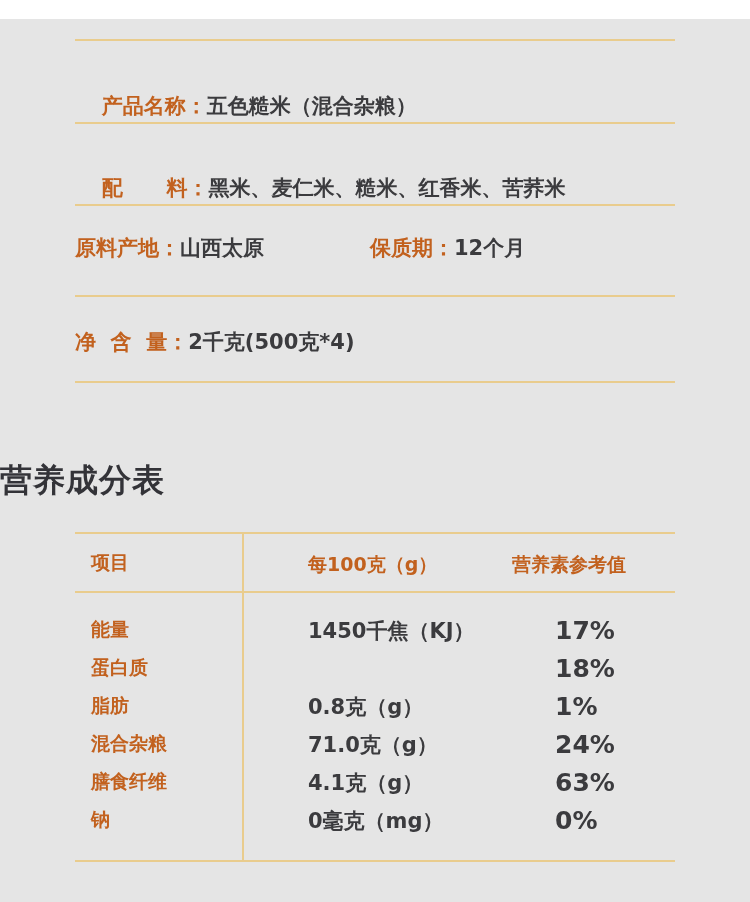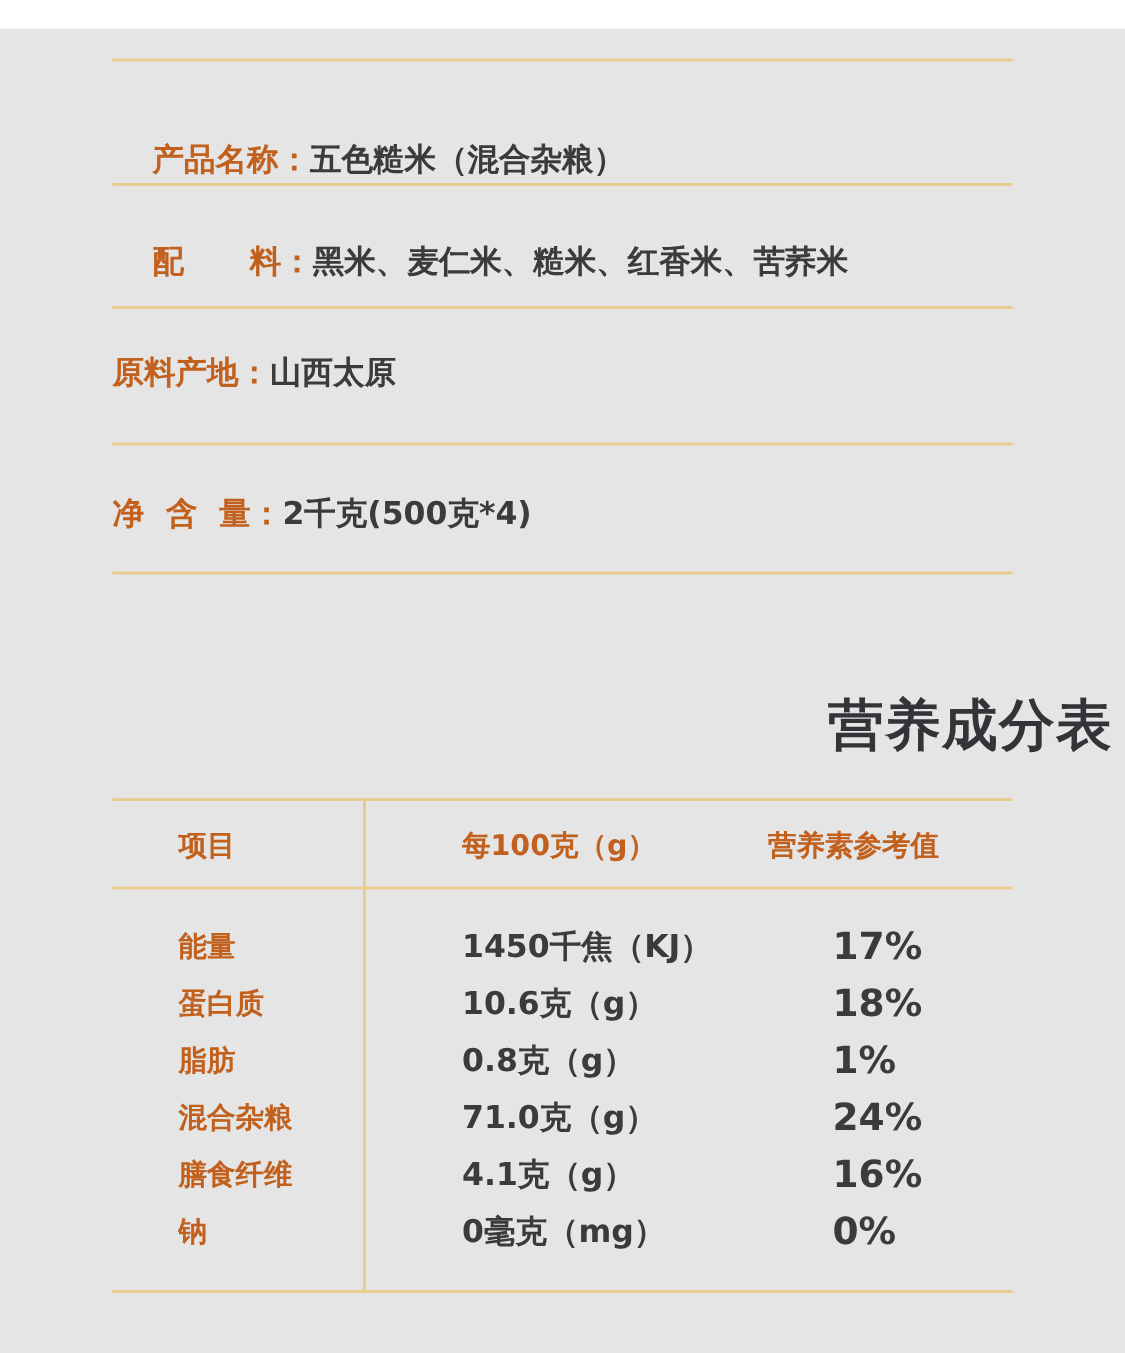--- a/index.html
+++ b/index.html
@@ -47,61 +47,62 @@
   .val {
     color: #3B3B3E;
     font-weight: 700;
     white-space: pre;
   }
   .nutrition-title {
     position: absolute;
     left: 0;
     right: 8px;
     top: 440px;
-    text-align: right;
-    font-size: 37px;
+    text-align: left;
+    font-size: 32px;
     font-weight: 700;
     color: #333338;
     letter-spacing: 1px;
   }
   .t-row {
     position: absolute;
     left: 75px;
     width: 600px;
     height: 24px;
     line-height: 24px;
   }
   .t-cell { position: absolute; top: 0; white-space: pre; }
-  .c1 { left: 44px;  font-size: 19px; font-weight: 700; color: #C2611E; }
+  .c1 { left: 16px;  font-size: 19px; font-weight: 700; color: #C2611E; font-family: Liberation Mono, monospace; }
   .c2 { left: 233px; font-size: 21px; font-weight: 700; color: #3B3B3E; text-align: right; }
   .c3 { left: 480px; font-size: 25px; font-weight: 700; color: #3B3B3E; }
   .t-head .c2 { font-size: 19px; color: #C2611E; }
   .t-head .c3 { left: 437px; font-size: 19px; color: #C2611E; text-align: center; }
 </style>
 </head>
 <body>
 
 <div class="screen">
 
   <div class="hline" style="top:20px"></div>
   <div class="hline" style="top:103px"></div>
   <div class="hline" style="top:185px"></div>
   <div class="hline" style="top:276px"></div>
   <div class="hline" style="top:362px"></div>
 
   <div class="info-row" style="top:51px">
     <span class="lbl">产品名称：</span><span class="val">五色糙米（混合杂粮）</span>
   </div>
 
-  <div class="info-row" style="top:119px">
+  <div class="info-row" style="top:133px">
     <span class="lbl">配      料：</span><span class="val">黑米、麦仁米、糙米、红香米、苦荞米</span>
   </div>
 
   <div class="info-row" style="top:217px">
     <span class="info-group g-left"><span class="lbl">原料产地：</span><span class="val">山西太原</span></span>
+    <span class="info-group g-right"><span class="lbl">保质期：</span><span class="val">12个月</span></span>
   </div>
 
   <div class="info-row" style="top:311px">
     <span class="info-group g-left"><span class="lbl">净  含  量：</span><span class="val">2千克(500克*4)</span></span>
   </div>
 
   <div class="nutrition-title">营养成分表</div>
 
   <div class="hline" style="top:513px"></div>
   <div class="hline" style="top:572px"></div>
@@ -114,37 +115,36 @@
     <span class="t-cell c3">营养素参考值</span>
   </div>
 
   <div class="t-row" style="top:600px">
     <span class="t-cell c1">能量</span>
     <span class="t-cell c2">1450千焦（KJ）</span>
     <span class="t-cell c3">17%</span>
   </div>
   <div class="t-row" style="top:638px">
     <span class="t-cell c1">蛋白质</span>
-    <span class="t-cell c2">10.6克（g）</span>
     <span class="t-cell c3">18%</span>
   </div>
   <div class="t-row" style="top:676px">
     <span class="t-cell c1">脂肪</span>
     <span class="t-cell c2">0.8克（g）</span>
     <span class="t-cell c3">1%</span>
   </div>
   <div class="t-row" style="top:714px">
     <span class="t-cell c1">混合杂粮</span>
     <span class="t-cell c2">71.0克（g）</span>
     <span class="t-cell c3">24%</span>
   </div>
   <div class="t-row" style="top:752px">
     <span class="t-cell c1">膳食纤维</span>
     <span class="t-cell c2">4.1克（g）</span>
-    <span class="t-cell c3">16%</span>
+    <span class="t-cell c3">63%</span>
   </div>
   <div class="t-row" style="top:790px">
     <span class="t-cell c1">钠</span>
     <span class="t-cell c2">0毫克（mg）</span>
     <span class="t-cell c3">0%</span>
   </div>
 
 </div>
 
 </body></html>

